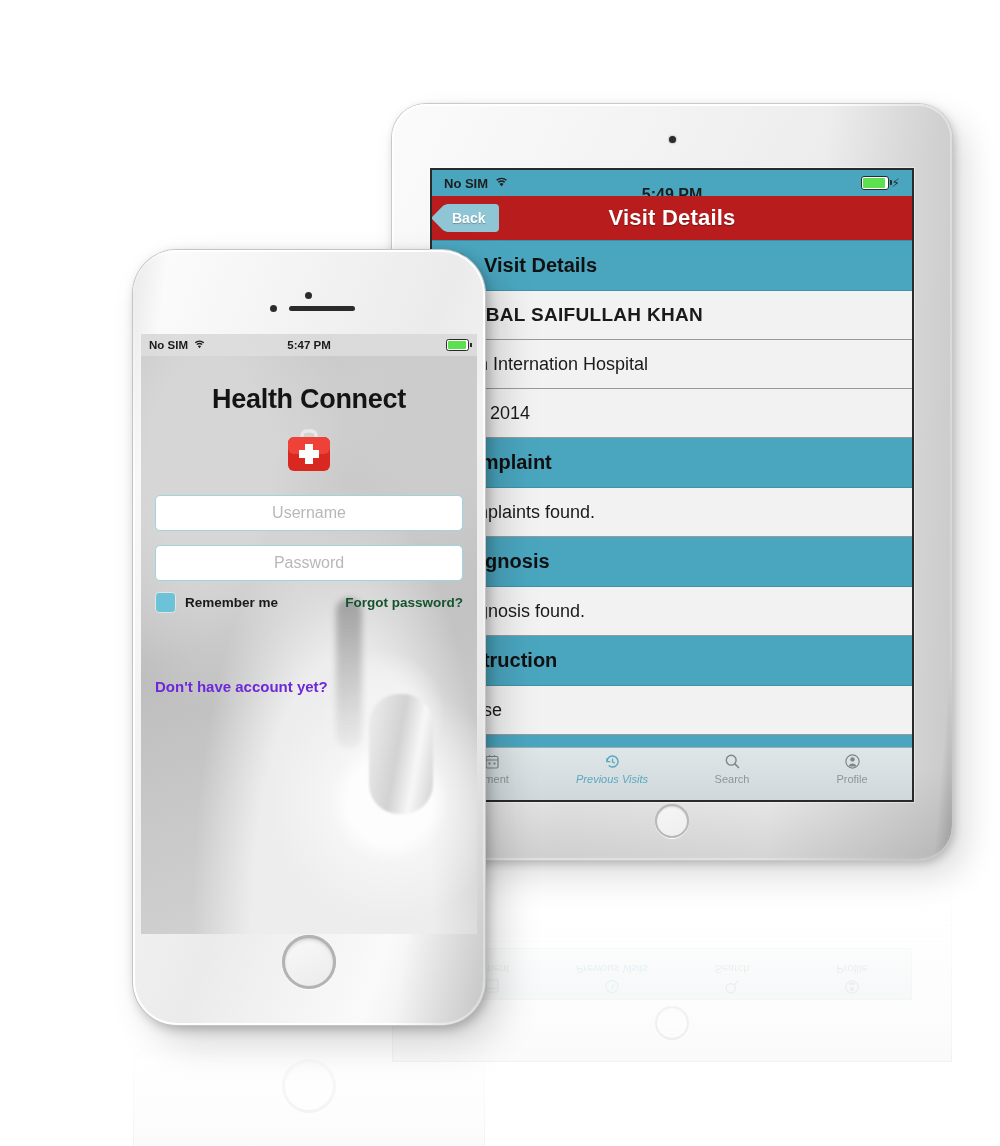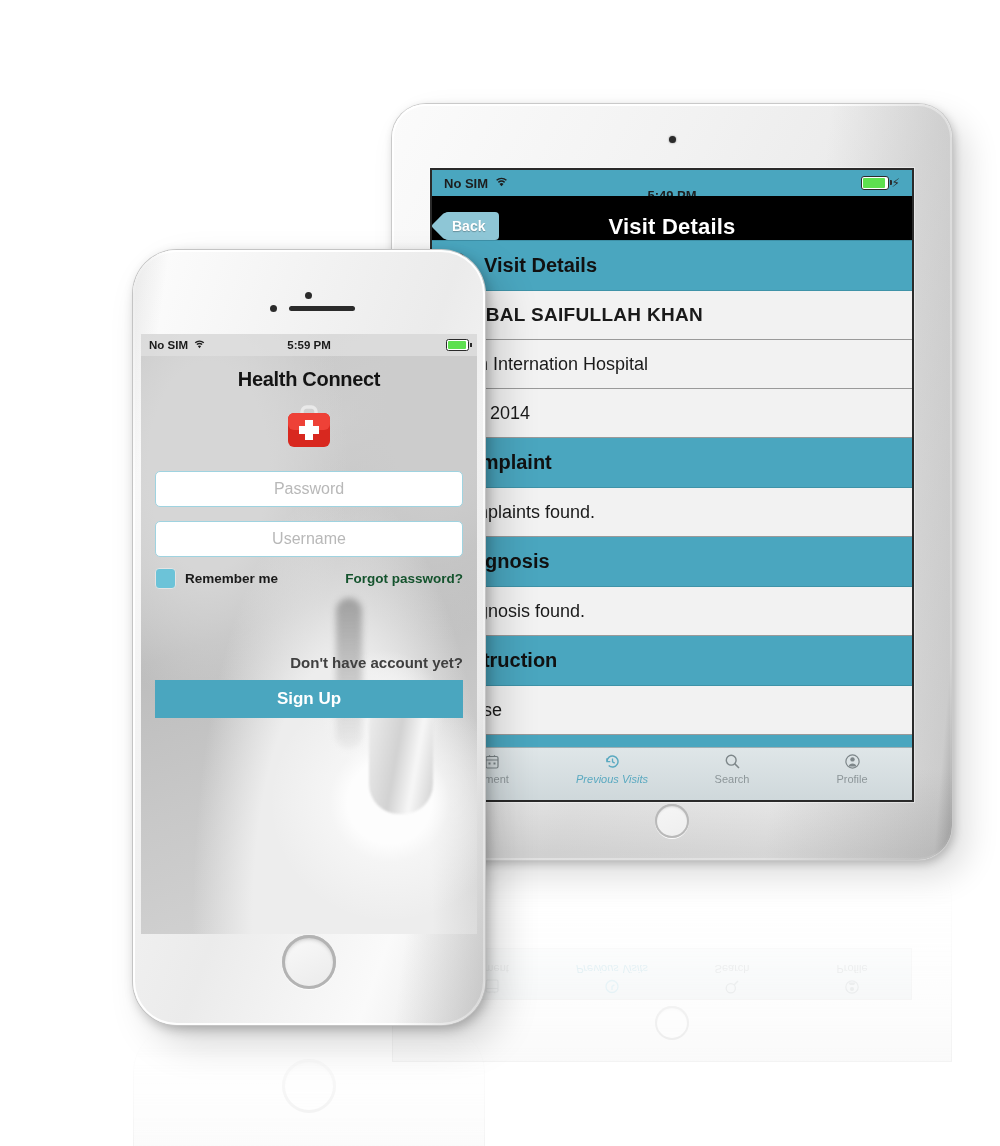--- a/index.html
+++ b/index.html
@@ -28,28 +28,28 @@
   .t-home{position:absolute;left:50%;bottom:22px;width:34px;height:34px;margin-left:-17px;
           border-radius:50%;background:linear-gradient(160deg,#f6f6f6,#eee);
           box-shadow:inset 0 0 0 2px #b9b9b9, inset 0 2px 3px rgba(0,0,0,.26), 0 1px 0 rgba(255,255,255,.9);}
   .t-screen{position:absolute;left:40px;top:66px;width:480px;height:630px;
             background:#f4f4f4;overflow:hidden;
             box-shadow:0 0 0 2px #2a2a2a, 0 0 0 3px rgba(255,255,255,.4);}
 
   .t-status{height:26px;background:#4aa6bf;color:#1d1d1d;display:flex;align-items:center;
             padding:0 12px;font-size:13px;font-weight:bold;position:relative;}
   .t-status .left{display:flex;align-items:center;gap:6px;}
-  .t-status .mid{position:absolute;left:0;right:0;text-align:center;font-size:13px;font-weight:bold;margin-top:24px;}
+  .t-status .mid{position:absolute;left:0;right:0;text-align:center;font-size:16px;font-weight:bold;margin-top:24px;}
   .t-status .right{margin-left:auto;display:flex;align-items:center;gap:3px;z-index:2;}
   .batt{width:26px;height:12px;border:1.5px solid #2a2a2a;border-radius:3px;position:relative;background:#fff;}
   .batt i{position:absolute;left:1px;top:1px;bottom:1px;width:86%;background:#5de04f;border-radius:1px;display:block;}
   .batt::after{content:"";position:absolute;right:-4px;top:3px;width:2px;height:5px;background:#2a2a2a;border-radius:0 1px 1px 0;}
   .bolt{font-size:12px;color:#2a2a2a;line-height:1;}
 
-  .t-nav{height:44px;background:#000000;display:flex;align-items:flex-end;position:relative;
+  .t-nav{height:44px;background:#b91c1c;display:flex;align-items:center;position:relative;
          border-bottom:1px solid #3d8fa6;}
   .t-nav .title{position:absolute;left:0;right:0;text-align:center;color:#fff;font-size:22px;
                 font-weight:bold;text-shadow:0 1px 1px rgba(0,0,0,.35);letter-spacing:.2px;}
   .backbtn{margin-left:12px;height:28px;display:flex;align-items:center;padding:0 14px 0 8px;
            background:#8ec6d6;color:#fff;font-size:14px;font-weight:bold;position:relative;z-index:2;
            border-radius:4px;text-shadow:0 1px 1px rgba(0,0,0,.28);}
   .backbtn::before{content:"";position:absolute;left:-9px;top:4px;width:20px;height:20px;
                    background:#8ec6d6;transform:rotate(45deg);border-radius:3px;z-index:-1;}
 
   .t-rows{position:relative;}
@@ -105,31 +105,31 @@
 
   .p-status{position:relative;height:22px;display:flex;align-items:center;padding:0 8px;
             background:rgba(224,224,224,.72);color:#1a1a1a;font-size:11.5px;font-weight:bold;z-index:3;}
   .p-status .mid{position:absolute;left:0;right:0;text-align:center;font-size:11.5px;font-weight:bold;}
   .p-status .right{margin-left:auto;display:flex;align-items:center;gap:2px;z-index:2;}
   .batt-s{width:21px;height:10px;border:1.3px solid #2a2a2a;border-radius:2.5px;position:relative;background:#fff;}
   .batt-s i{position:absolute;left:1px;top:1px;bottom:1px;width:88%;background:#5de04f;border-radius:1px;display:block;}
   .batt-s::after{content:"";position:absolute;right:-3.5px;top:2.5px;width:2px;height:4px;background:#2a2a2a;}
 
   .p-body{position:relative;z-index:3;padding:0 14px;}
-  .app-title{text-align:center;font-size:20px;font-weight:bold;color:#141414;margin-top:12px;letter-spacing:-.3px;}
+  .app-title{text-align:center;font-size:27px;font-weight:bold;color:#141414;margin-top:28px;letter-spacing:-.3px;}
   .kit-wrap{display:flex;justify-content:center;margin-top:12px;}
   .field{height:34px;background:#fff;border:1.2px solid #9fd3e0;border-radius:5px;margin-top:14px;
          display:flex;align-items:center;justify-content:center;}
   .field span{color:#b8b8b8;font-size:16px;}
   .rowline{display:flex;align-items:center;margin-top:11px;font-size:13.5px;color:#1a1a1a;font-weight:bold;}
   .chk{width:19px;height:19px;background:#6cc3d8;border:1.2px solid #e4e4e4;border-radius:4px;margin-right:9px;}
   .forgot{margin-left:auto;font-size:13.5px;font-weight:bold;color:#14532d;}
   .btn{height:38px;background:#4aa6bf;color:#fff;font-size:17px;font-weight:bold;
        display:flex;align-items:center;justify-content:center;margin-top:12px;}
-  .nohave{text-align:right;font-size:15px;font-weight:bold;color:#404040;margin-top:65px;}
+  .nohave{text-align:left;font-size:15px;font-weight:bold;color:#6d28d9;margin-top:65px;}
   .btn.signup{margin-top:9px;}
 
   
   .refl{position:absolute;transform:scaleY(-1);pointer-events:none;opacity:.40;
         -webkit-mask-image:linear-gradient(to top,rgba(0,0,0,0) 0%,rgba(0,0,0,.55) 72%,rgba(0,0,0,.9) 100%);
                 mask-image:linear-gradient(to top,rgba(0,0,0,0) 0%,rgba(0,0,0,.55) 72%,rgba(0,0,0,.9) 100%);}
   .refl-tablet{left:392px;top:862px;width:560px;height:200px;border-radius:0 0 34px 34px;
         background:linear-gradient(0deg,#fcfcfc,#f1f1f1);z-index:1;
         box-shadow:inset 0 0 0 1px #dcdcdc;}
   .refl-tablet .rh{position:absolute;left:50%;top:22px;width:34px;height:34px;margin-left:-17px;border-radius:50%;
@@ -335,21 +335,21 @@
 
       <div class="p-status">
         <span>No SIM</span>
         <span style="margin-left:5px;">
           <svg width="13" height="11" viewBox="0 0 13 11">
               <path d="M6.5 9.2l1.7-2.1a2.7 2.7 0 0 0-3.4 0z" fill="#1d1d1d"></path>
               <path d="M2.2 3.8a6.6 6.6 0 0 1 8.6 0" stroke="#1d1d1d" stroke-width="1.3" fill="none"></path>
               <path d="M3.8 5.6a4.3 4.3 0 0 1 5.4 0" stroke="#1d1d1d" stroke-width="1.3" fill="none"></path>
             </svg>
         </span>
-        <span class="mid">5:59 PM</span>
+        <span class="mid">5:47 PM</span>
         <span class="right">
           <span class="batt-s">
               <i></i>
             </span>
         </span>
       </div>
 
       <div class="p-body">
         <div class="app-title">Health Connect</div>
 
@@ -358,37 +358,34 @@
             <svg width="54" height="50" viewBox="0 0 54 50">
               <path d="M20 10V8.6A4.6 4.6 0 0 1 24.6 4h4.8A4.6 4.6 0 0 1 34 8.6V10" fill="none" stroke="#e9e9e9" stroke-width="3.4"></path>
               <rect x="6" y="10" width="42" height="34" rx="6" fill="#d8281f"></rect>
               <rect x="6" y="10" width="42" height="17" rx="6" fill="#ee4137"></rect>
               <path d="M23 17h8v6h6v8h-6v6h-8v-6h-6v-8h6z" fill="#ffffff"></path>
             </svg>
           </span>
         </div>
 
         <div class="field">
+          <span>Username</span>
+        </div>
+        <div class="field">
           <span>Password</span>
-        </div>
-        <div class="field">
-          <span>Username</span>
         </div>
 
         <div class="rowline">
           <span class="chk"></span>
           <span>Remember me</span>
           <span class="forgot">Forgot password?</span>
         </div>
 
 
         <div class="nohave">Don't have account yet?</div>
 
-        <div class="btn signup">
-          <span>Sign Up</span>
-        </div>
       </div>
     </div>
 
     <div class="p-home"></div>
   </div>
 
 </div>
 
 </body></html>

